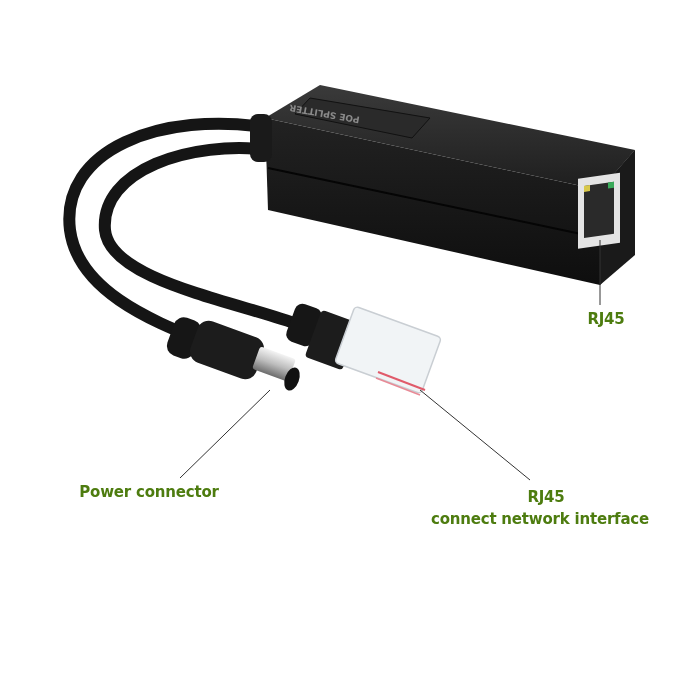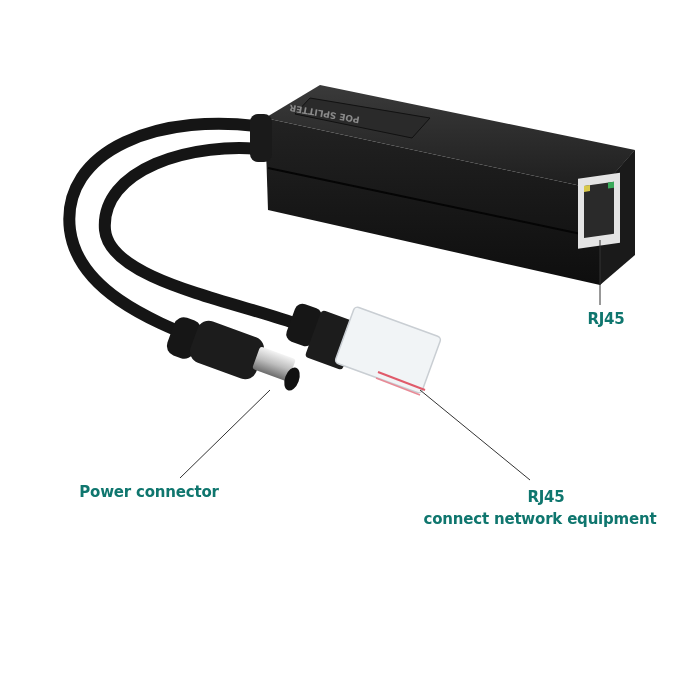--- a/index.html
+++ b/index.html
@@ -1,18 +1,18 @@
 <!DOCTYPE html>
 <html><head>
   <meta charset="utf-8">
   <style>
     html, body { margin: 0; padding: 0; background: #ffffff; }
     .canvas { position: relative; width: 700px; height: 700px; overflow: hidden; background: #ffffff; font-family: "DejaVu Sans", "Liberation Sans", sans-serif; }
     svg.product { position: absolute; left: 0; top: 0; width: 700px; height: 700px; }
-    .label { position: absolute; color: #0f766e; font-weight: bold; font-size: 15px; white-space: nowrap; text-align: center; transform: translateX(-50%); letter-spacing: -0.2px; }
+    .label { position: absolute; color: #4d7c0f; font-weight: bold; font-size: 15px; white-space: nowrap; text-align: center; transform: translateX(-50%); letter-spacing: -0.2px; }
   </style>
 </head>
 <body>
 
 <div class="canvas">
   <svg class="product" viewBox="0 0 700 700">
     <defs>
       <linearGradient id="bodyTop" x1="0" y1="0" x2="0" y2="1">
         <stop offset="0" stop-color="#3a3a3a"></stop>
         <stop offset="1" stop-color="#1e1e1e"></stop>
@@ -70,16 +70,16 @@
     <g stroke="#333" stroke-width="1">
       <line x1="600" y1="240" x2="600" y2="305"></line>
       <line x1="420" y1="390" x2="530" y2="480"></line>
       <line x1="270" y1="390" x2="180" y2="478"></line>
     </g>
   </svg>
 
   <div class="label" style="left:606px; top:310px;">RJ45</div>
 
   <div class="label" style="left:546px; top:488px;">RJ45</div>
-  <div class="label" style="left:540px; top:510px;">connect network equipment</div>
+  <div class="label" style="left:540px; top:510px;">connect network interface</div>
 
   <div class="label" style="left:149px; top:483px;">Power connector</div>
 </div>
 
 </body></html>

